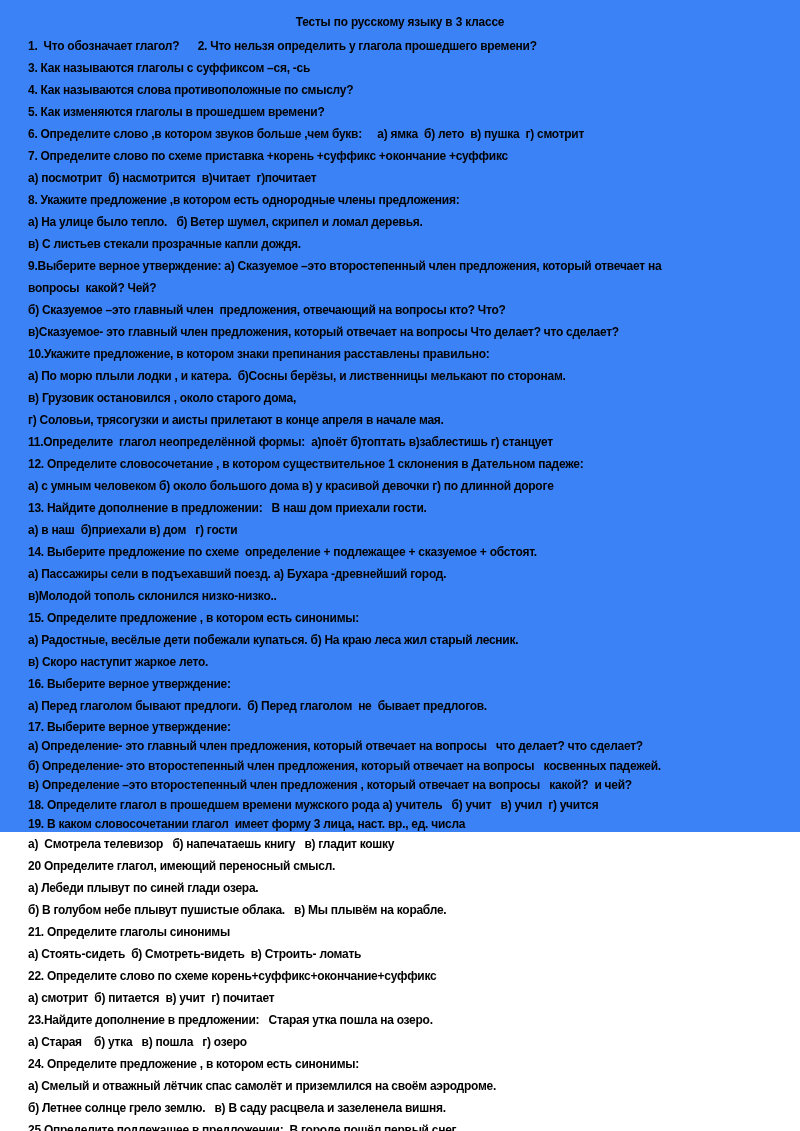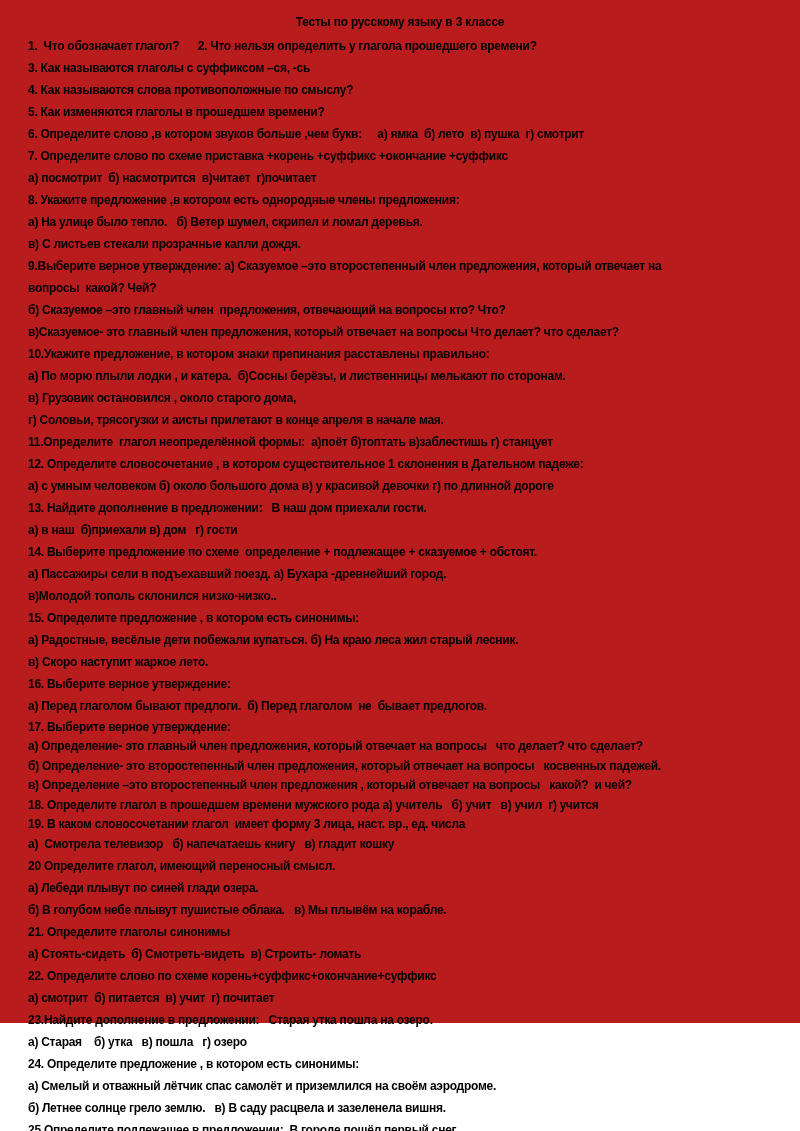--- a/index.html
+++ b/index.html
@@ -11,22 +11,22 @@
     width: 800px;
     height: 1131px;
     overflow: hidden;
     font-family: "Liberation Sans", "DejaVu Sans", sans-serif;
     color: #000000;
     -webkit-font-smoothing: none;
   }
   #page {
     position: relative;
     width: 800px;
-    height: 1023px;
-    background: #b91c1c;
+    height: 832px;
+    background: #3b82f6;
     box-sizing: border-box;
   }
   .doc-title {
     text-align: center;
     font-weight: bold;
     font-size: 12.6px;
     line-height: 17px;
     padding-top: 14px;
     letter-spacing: -0.15px;
     transform: scaleX(0.94);

